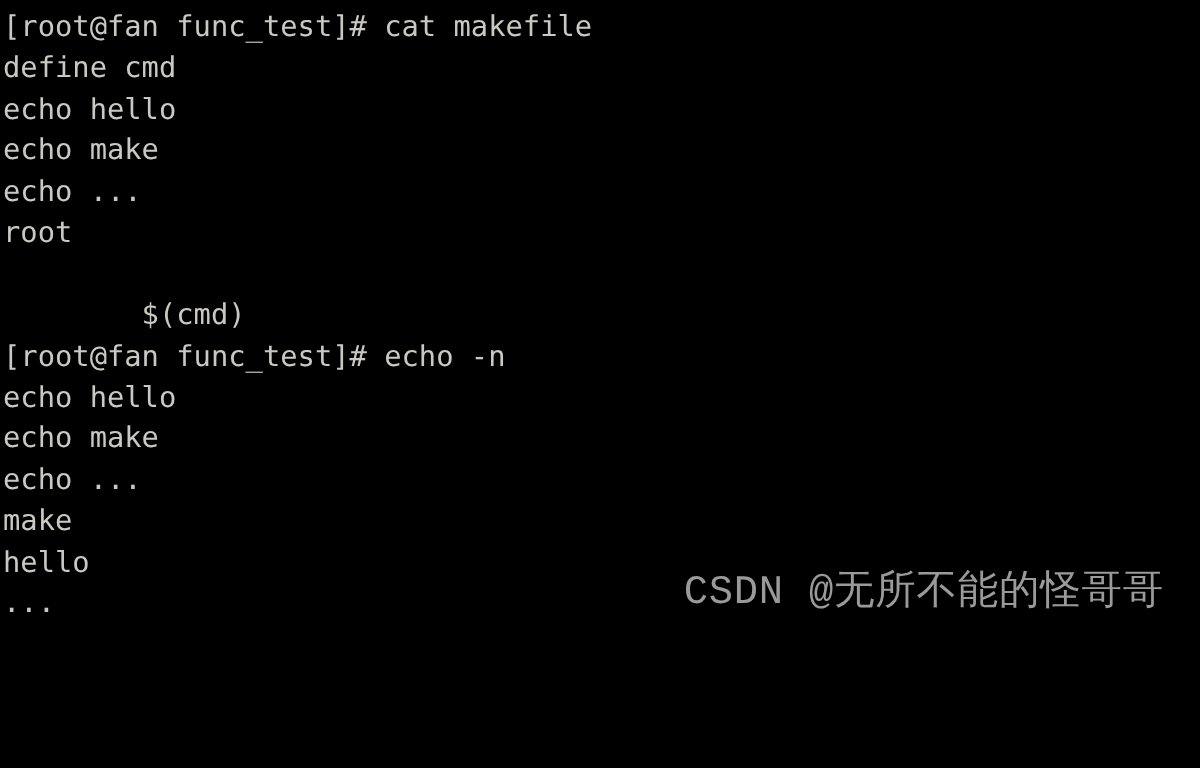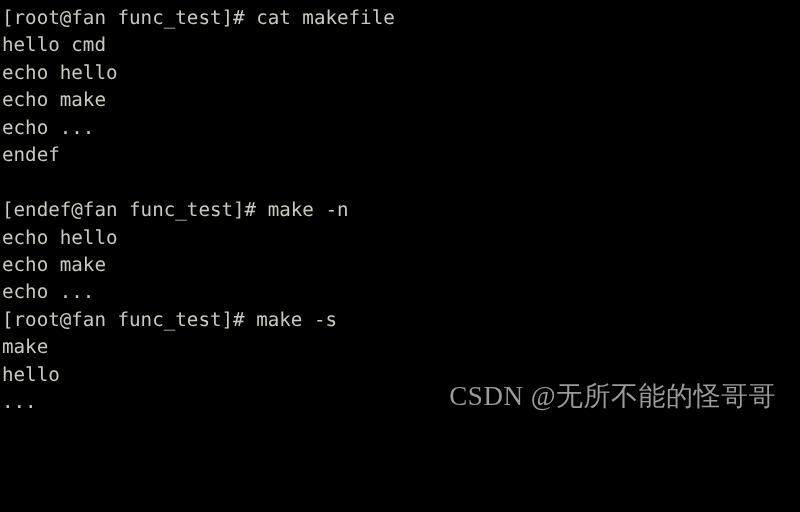--- a/index.html
+++ b/index.html
@@ -33,46 +33,46 @@
     letter-spacing: 0px;
     text-rendering: geometricPrecision;
   }
   .term-line.blank {
     color: transparent;
   }
   #csdn-watermark {
     position: absolute;
     right: 24px;
     bottom: 9px;
-    font-family: Liberation Serif, serif;
+    font-family: Liberation Mono, monospace;
     font-size: 27px;
     line-height: 30px;
     color: #9a9a9a;
     white-space: pre;
     letter-spacing: 0.5px;
   }
 </style>
 </head>
 <body>
 
 <div id="terminal-window">
 
   <div id="terminal-screen">
     <div class="term-line">[root@fan func_test]# cat makefile</div>
-    <div class="term-line">hello cmd</div>
+    <div class="term-line">define cmd</div>
     <div class="term-line">echo hello</div>
     <div class="term-line">echo make</div>
     <div class="term-line">echo ...</div>
-    <div class="term-line">endef</div>
+    <div class="term-line">root</div>
     <div class="term-line blank"></div>
-    <div class="term-line">[endef@fan func_test]# make -n</div>
+    <div class="term-line">        $(cmd)</div>
+    <div class="term-line">[root@fan func_test]# echo -n</div>
     <div class="term-line">echo hello</div>
     <div class="term-line">echo make</div>
     <div class="term-line">echo ...</div>
-    <div class="term-line">[root@fan func_test]# make -s</div>
     <div class="term-line">make</div>
     <div class="term-line">hello</div>
     <div class="term-line">...</div>
   </div>
 
   <div id="csdn-watermark">CSDN @无所不能的怪哥哥</div>
 
 </div>
 
 </body></html>

